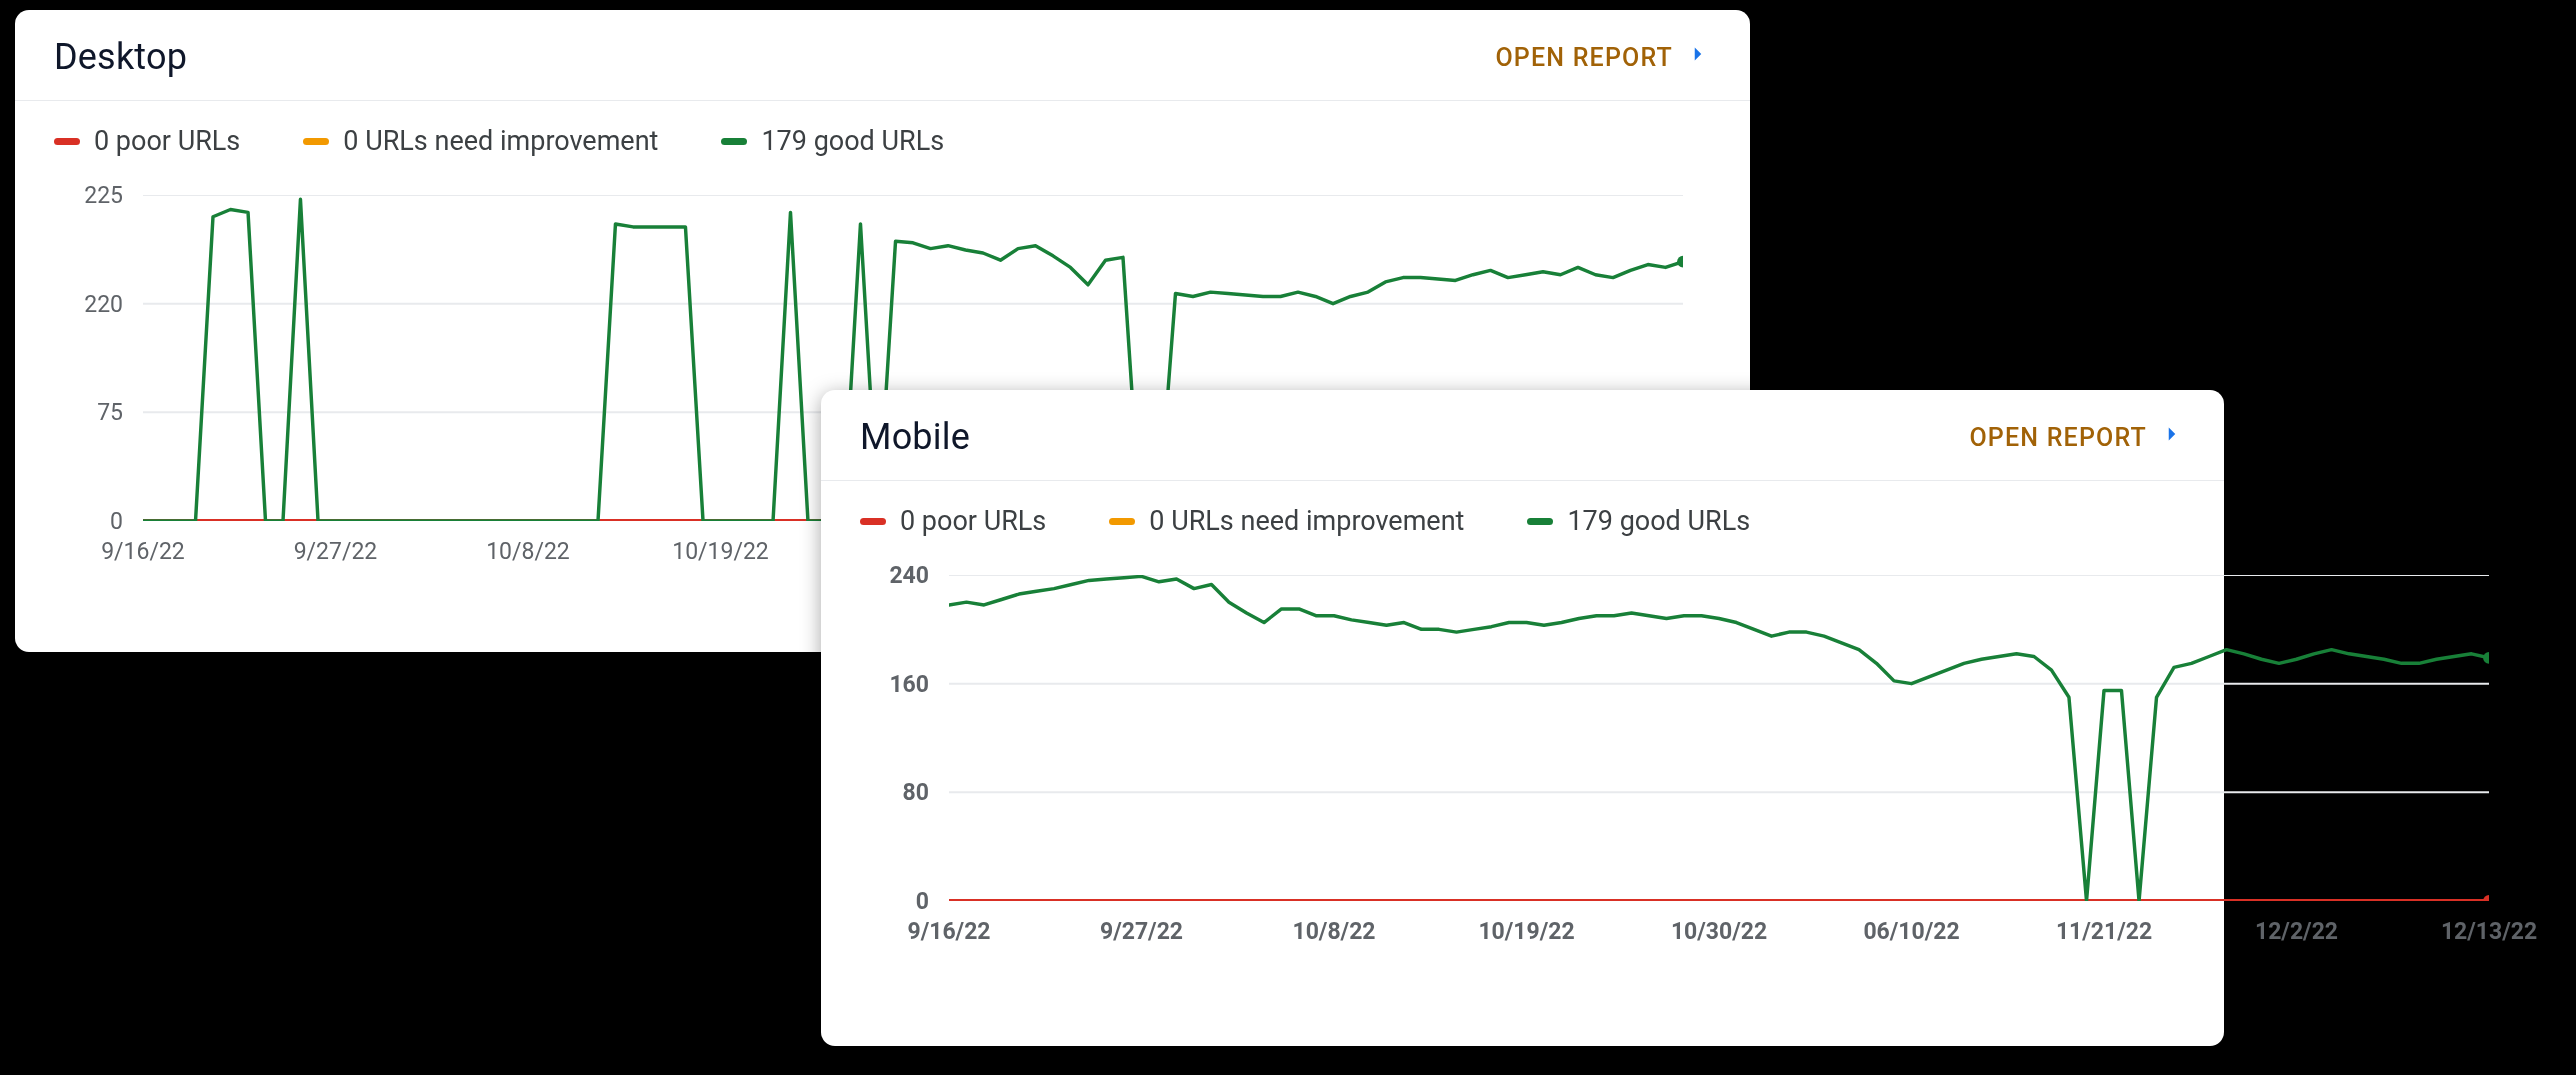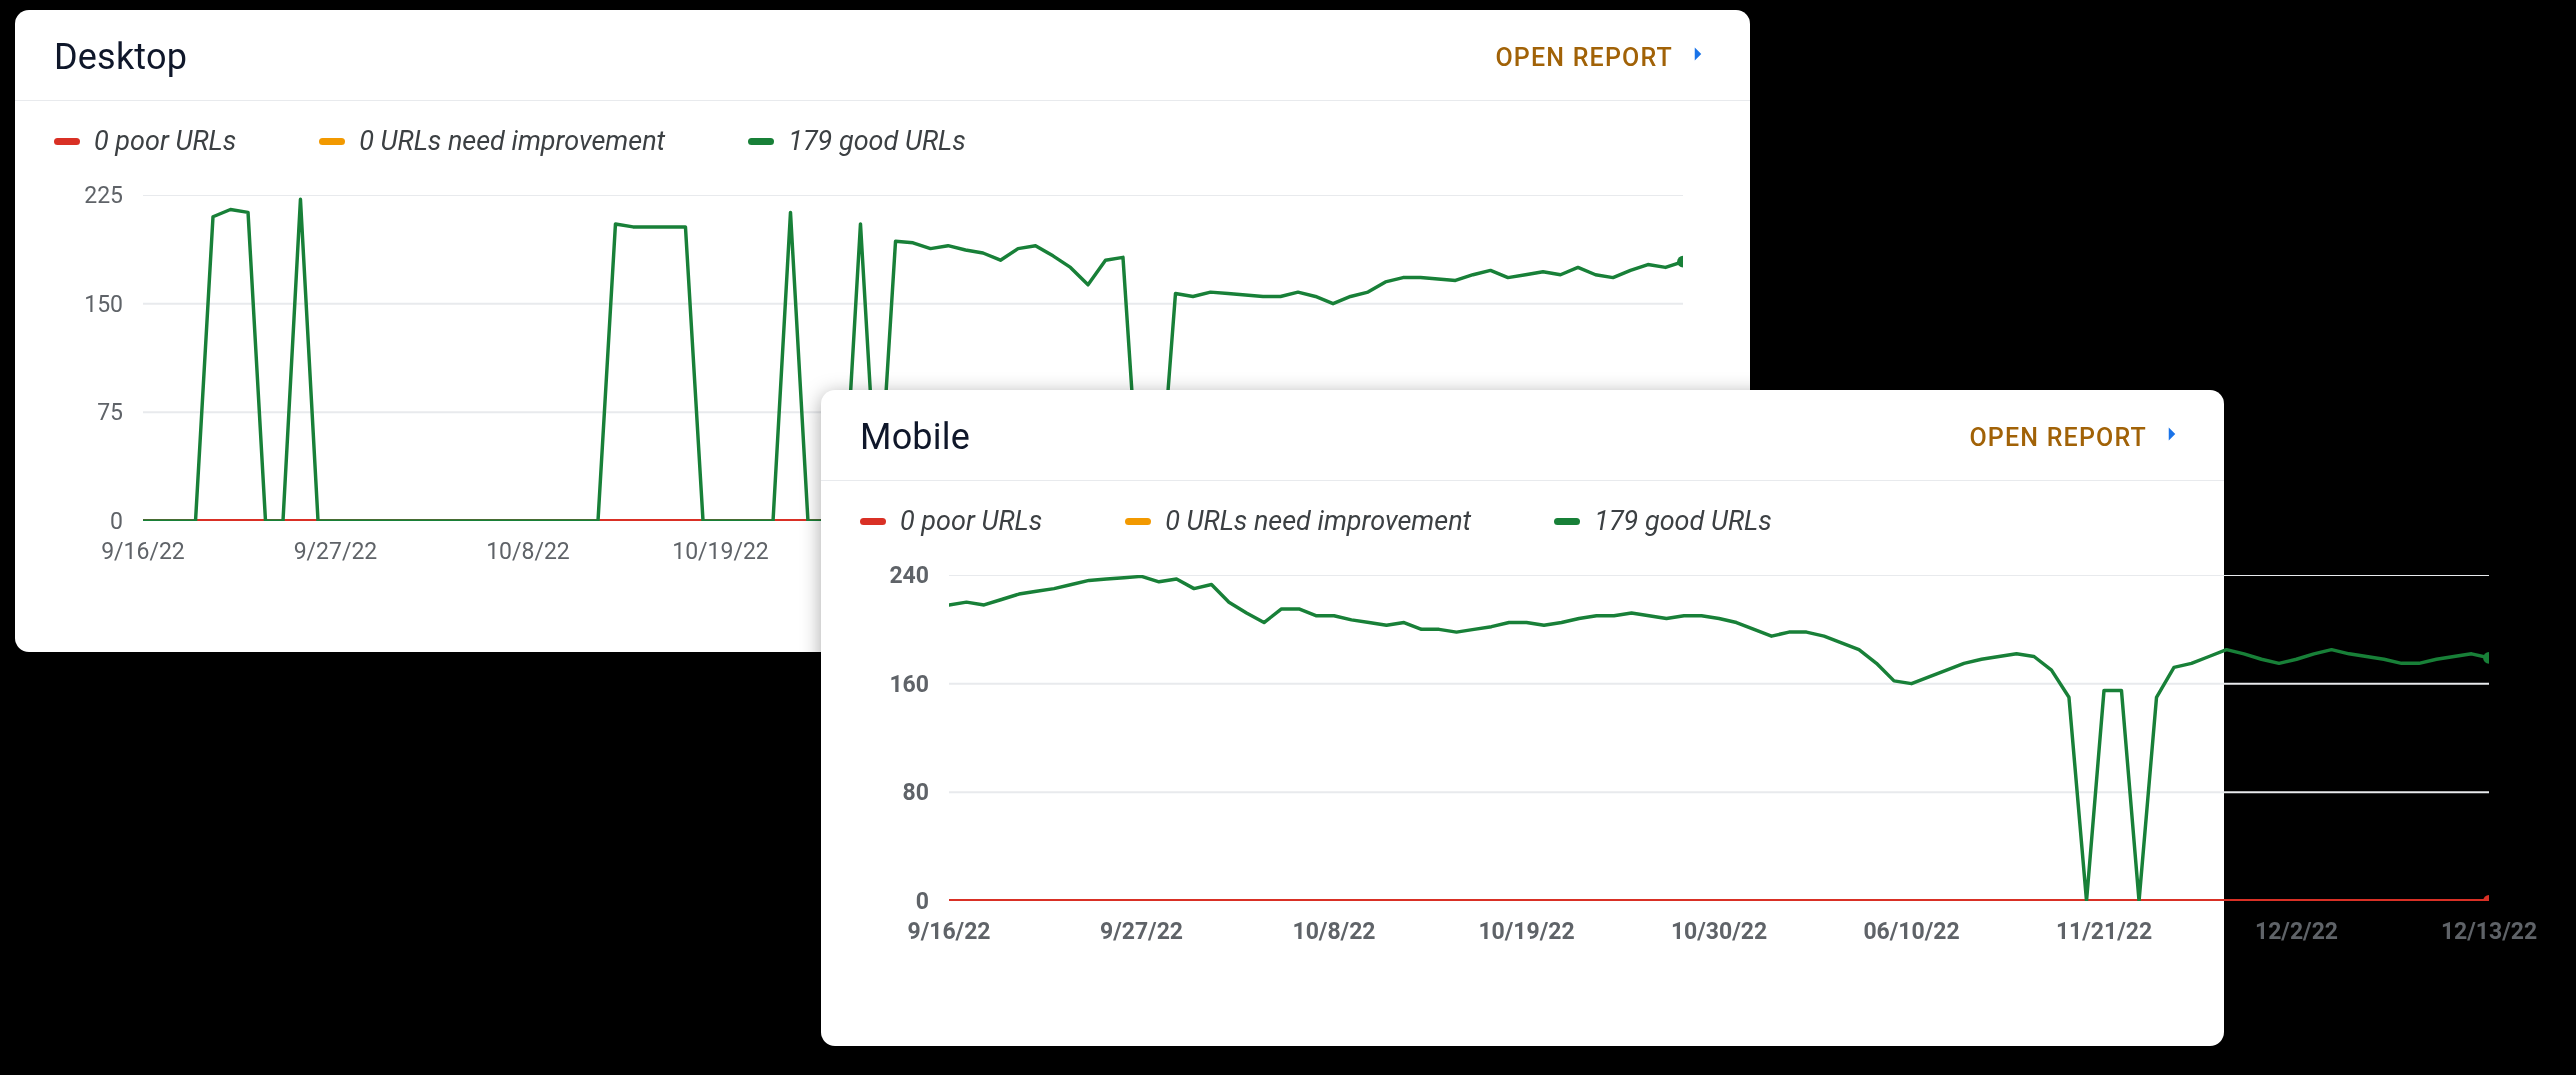--- a/index.html
+++ b/index.html
@@ -4,21 +4,21 @@
 <style>
   html,body{margin:0;padding:0;background:#000;font-family:Roboto,"Helvetica Neue",Arial,sans-serif;color:#202124;}
   body{width:2576px;height:1076px;position:relative;}
   .card{position:absolute;background:#fff;border-radius:14px;box-shadow:0 4px 20px rgba(0,0,0,.35);}
   .card-desktop{left:15px;top:10px;width:1735px;height:642px;}
   .card-mobile{left:821px;top:390px;width:1403px;height:656px;}
   .card-head{display:flex;align-items:center;justify-content:space-between;padding:26px 39px 22px 39px;border-bottom:1px solid #e8eaed;}
   .title{font-size:36px;font-weight:400;color:#0f172a;letter-spacing:0.2px;}
   .open-report{display:flex;align-items:center;gap:12px;color:#a16207;font-size:25px;font-weight:500;letter-spacing:1.2px;cursor:pointer;}
   .open-report svg{width:26px;height:26px;fill:#1a73e8;}
-  .legend{display:flex;align-items:flex-start;gap:83px;padding:24px 39px 8px 39px;font-size:27px;color:#3c4043;font-style:italic;}
+  .legend{display:flex;align-items:flex-start;gap:63px;padding:24px 39px 8px 39px;font-size:27px;color:#3c4043;}
   .leg-item{display:flex;align-items:center;gap:14px;}
   .leg-swatch{width:26px;height:7px;border-radius:4px;}
   .sw-poor{background:#d93025;}
   .sw-need{background:#f29900;}
   .sw-good{background:#188038;}
   .chart-wrap{position:relative;padding:10px 39px 0 39px;}
   .y-axis{position:absolute;left:39px;top:0;width:69px;font-size:23px;color:#5f6368;text-align:right;}
   .y-tick{position:absolute;right:0;transform:translateY(-50%);}
   .plot{position:absolute;}
   .grid line{stroke:#e8eaed;stroke-width:2;}
@@ -54,21 +54,21 @@
         <span>0 URLs need improvement</span>
       </div>
     <div class="leg-item">
         <span class="leg-swatch sw-good"></span>
         <span>179 good URLs</span>
       </div>
   </div>
   <div class="chart-wrap" style="height:415px;padding-left:12px;">
     <div class="y-axis" style="height:326px;top:30px;">
       <span class="y-tick" style="top:0%">225</span>
-      <span class="y-tick" style="top:33.3%">150</span>
+      <span class="y-tick" style="top:33.3%">220</span>
       <span class="y-tick" style="top:66.6%">75</span>
       <span class="y-tick" style="top:100%">0</span>
     </div>
     <svg id="desktop-plot" class="plot" width="1540" height="326" style="left:128px;top:30px;" viewBox="0 0 1560 330" preserveAspectRatio="none">
       <g class="grid">
         <line x1="0" y1="0" x2="1560" y2="0"></line>
         <line x1="0" y1="110" x2="1560" y2="110"></line>
         <line x1="0" y1="220" x2="1560" y2="220"></line>
         <line x1="0" y1="330" x2="1560" y2="330"></line>
       </g>

